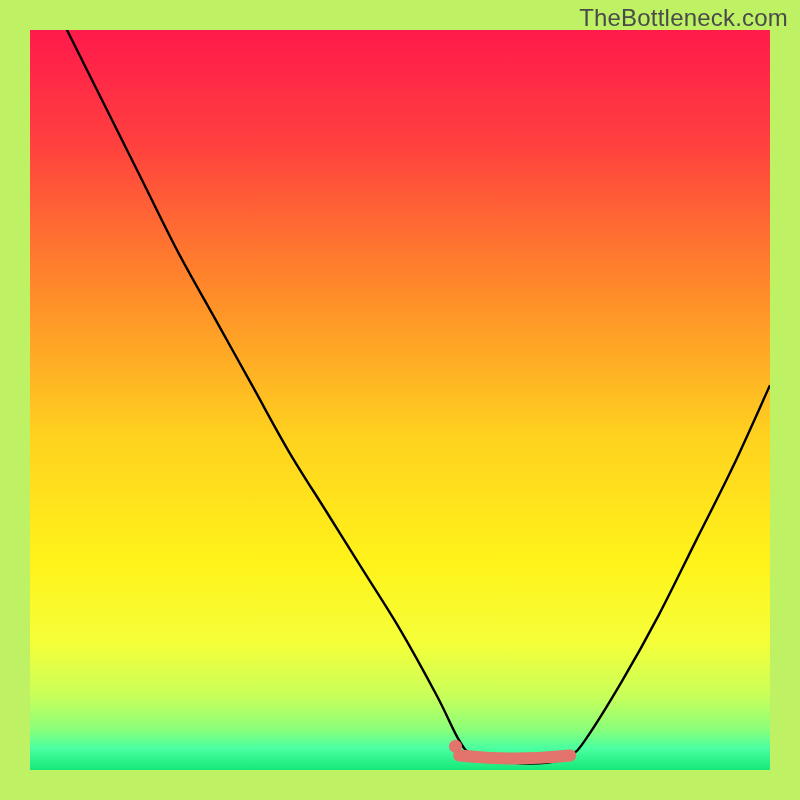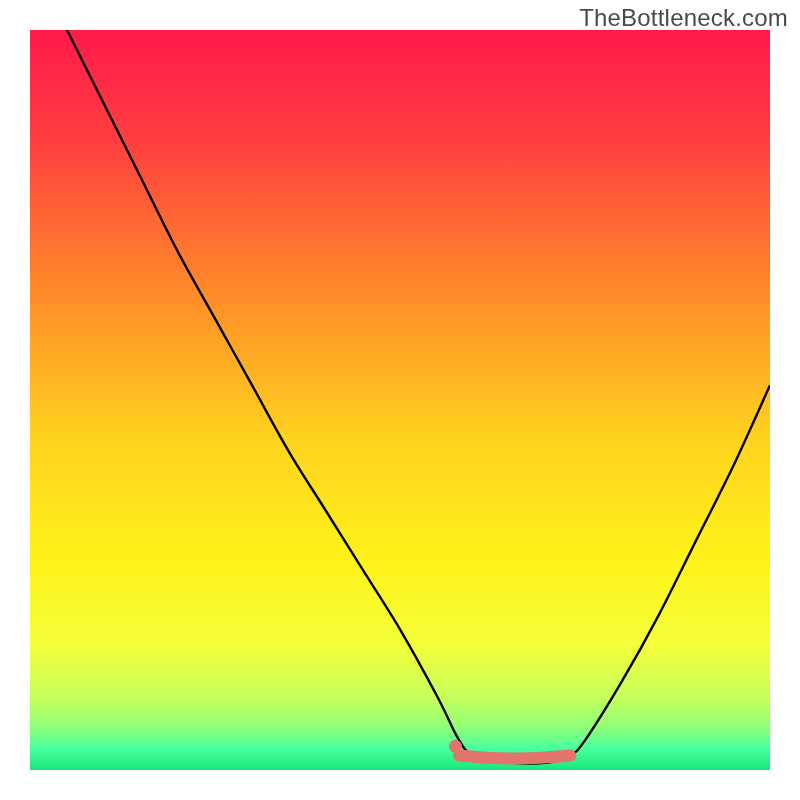--- a/index.html
+++ b/index.html
@@ -8,21 +8,21 @@
     width: 800px;
     height: 800px;
     overflow: hidden;
     background: #000;
     font-family: Arial, Helvetica, sans-serif;
   }
   .frame {
     position: relative;
     width: 800px;
     height: 800px;
-    background: #ffffff;
+    background: #bef264;
   }
   .watermark {
     position: absolute;
     top: 4px;
     right: 12px;
     color: #4a4a4a;
     font-size: 24px;
     font-weight: 400;
     letter-spacing: 0.2px;
     z-index: 20;

